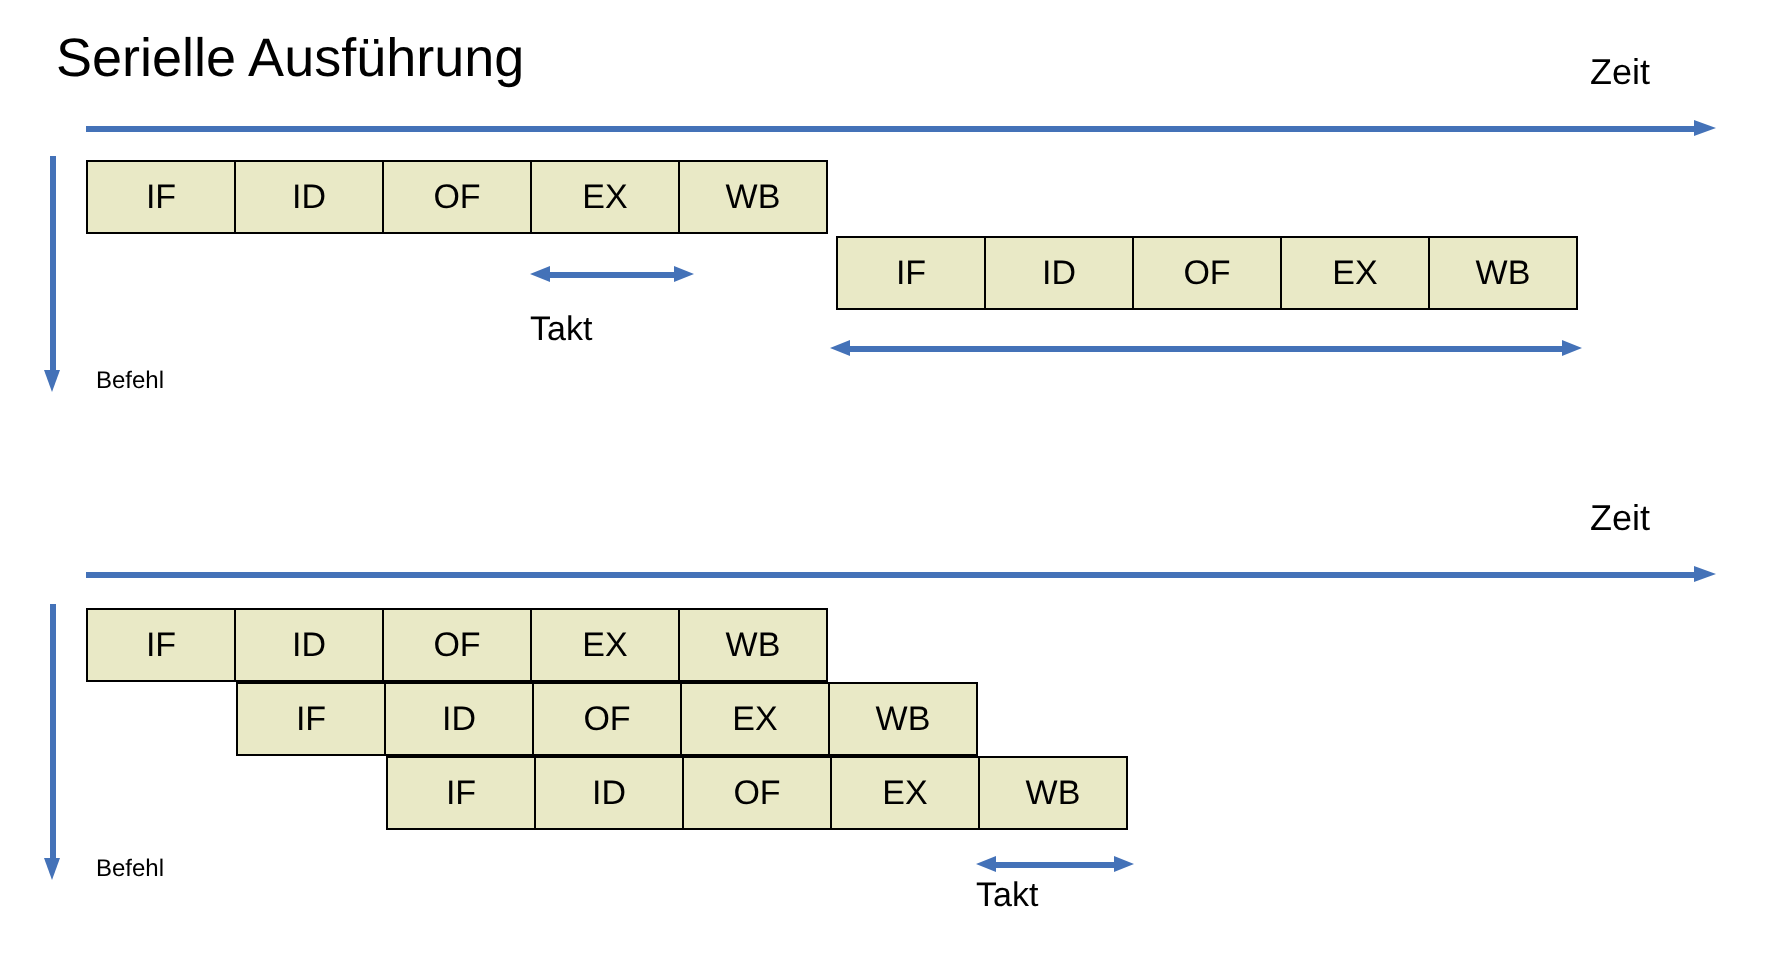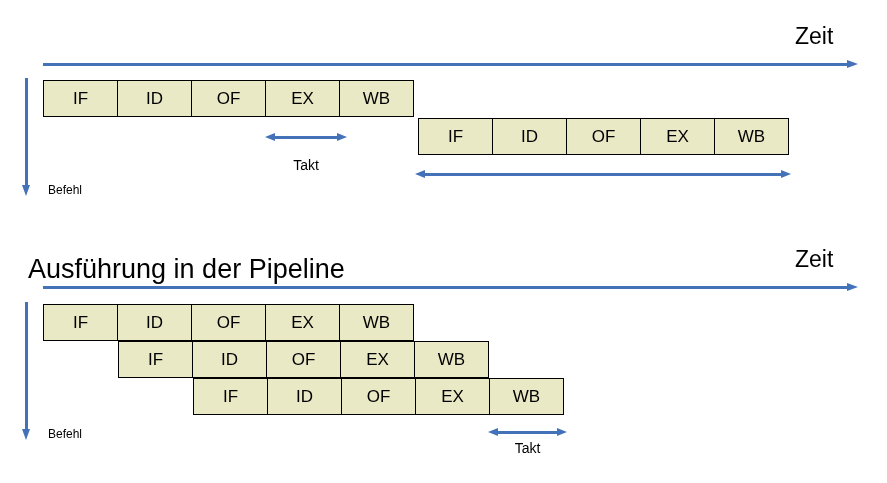--- a/index.html
+++ b/index.html
@@ -55,21 +55,21 @@
     right: 0;
     top: 0px;
     width: 0; height: 0;
     border-top: 4.5px solid transparent;
     border-bottom: 4.5px solid transparent;
     border-left: 11px solid #4472b8;
   }
   .time-label {
     position: absolute;
     top: 25px;
-    font-size: 23px;
+    font-size: 18px;
     line-height: 20px;
     white-space: nowrap;
   }
 
   
   .befehl-axis {
     position: absolute;
     left: 22px;
     width: 9px;
   }
@@ -141,31 +141,31 @@
   .measure .head-r {
     position: absolute;
     right: 0; top: 0;
     width: 0; height: 0;
     border-top: 4.5px solid transparent;
     border-bottom: 4.5px solid transparent;
     border-left: 10px solid #4472b8;
   }
   .measure-label {
     position: absolute;
-    font-size: 14px;
+    font-size: 17px;
     line-height: 20px;
-    text-align: center;
     white-space: nowrap;
   }
 </style>
 </head>
 <body>
 
 <div class="section" id="section-serial">
 
+  <div class="section-title">Serielle Ausführung</div>
 
   <div class="time-axis">
     <div class="line"></div>
     <div class="head"></div>
   </div>
   <div class="time-label" style="left:795px; top:26px;">Zeit</div>
 
   <div class="befehl-axis" style="top:78px; height:118px;">
     <div class="line" style="height:107px;"></div>
     <div class="head"></div>
@@ -197,21 +197,20 @@
 
   <div class="measure" style="left:415px; top:170px; width:376px;">
     <div class="head-l"></div>
     <div class="line"></div>
     <div class="head-r"></div>
   </div>
 </div>
 
 <div class="section" id="section-pipeline">
 
-  <div class="section-title">Ausführung in der Pipeline</div>
 
   <div class="time-axis" style="top:43px;">
     <div class="line"></div>
     <div class="head"></div>
   </div>
   <div class="time-label" style="left:795px; top:9px;">Zeit</div>
 
   <div class="befehl-axis" style="top:62px; height:138px;">
     <div class="line" style="height:127px;"></div>
     <div class="head"></div>

